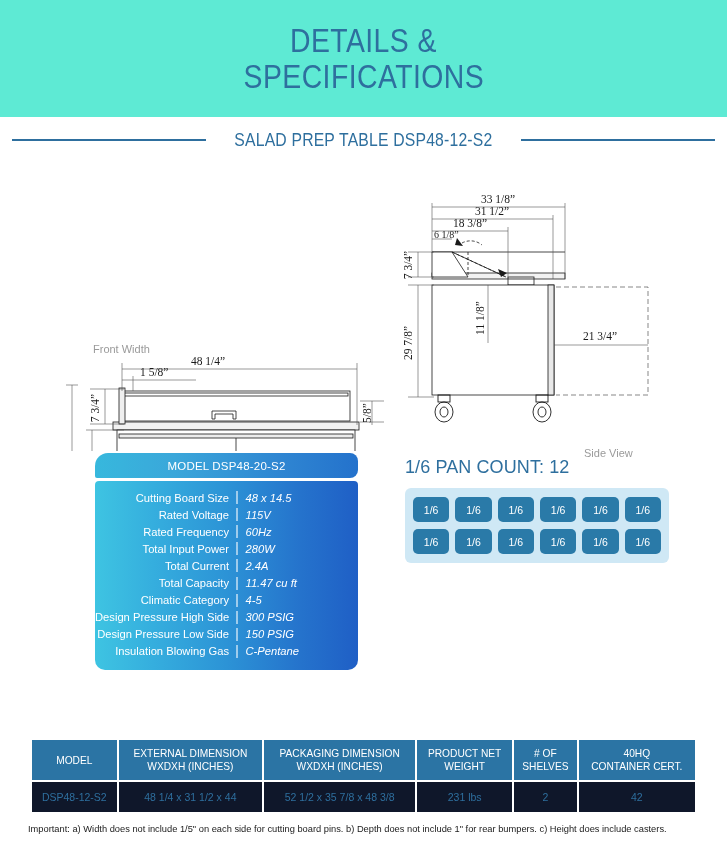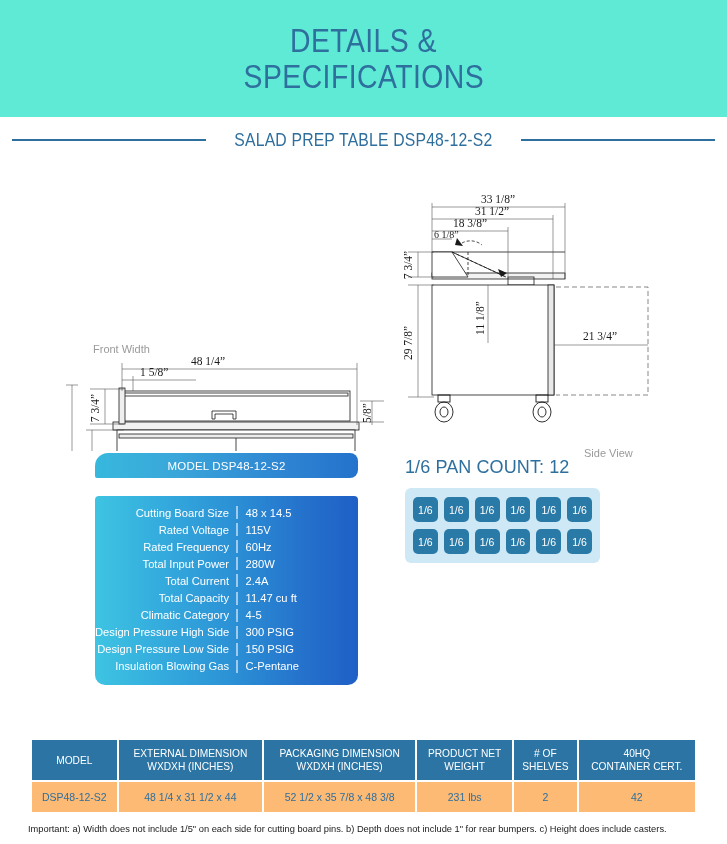--- a/index.html
+++ b/index.html
@@ -65,56 +65,56 @@
     position: relative;
     height: 25px;
     background: linear-gradient(90deg, #37b8dd 0%, #3aa7da 30%, #2f86d2 70%, #2472cc 100%);
     border-radius: 13px 8px 8px 2px;
     display: flex; align-items: center; justify-content: center;
     color: #ffffff;
     font-size: 11.5px;
     letter-spacing: 0.2px;
   }
   .spec-body {
-    margin-top: 18px;
+    margin-top: 3px;
     background: linear-gradient(90deg, #3ec4e2 0%, #35aede 22%, #2c93d6 50%, #2573cc 78%, #1f5fc6 100%);
     border-radius: 4px 4px 10px 10px;
     padding: 8px 0 10px 0;
   }
   .spec-row {
     display: flex; align-items: center;
     height: 17.1px;
     color: #ffffff;
     font-size: 11.2px;
   }
   .spec-key {
     width: 141px;
     text-align: right;
     padding-right: 7px;
     white-space: nowrap;
   }
   .spec-sep { width: 1.5px; height: 13px; background: rgba(255,255,255,0.55); }
-  .spec-val { padding-left: 8px; white-space: nowrap; }
+  .spec-val { padding-left: 8px; white-space: nowrap; font-style: italic; }
 
   
   .pan-section { position: absolute; left: 405px; top: 6px; width: 268px; }
   .pan-heading {
     color: #2e6f9e;
     font-size: 18px;
     letter-spacing: 0.1px;
     margin-bottom: 10px;
   }
   .pan-tray {
     background: #cfe8f5;
     border-radius: 6px;
     padding: 9px 8px;
     display: grid;
     grid-template-columns: repeat(6, 1fr);
     gap: 7px 6px;
-    width: 195px;
+    width: 264px;
   }
   .pan-tile {
     height: 25px;
     background: #2a7aa8;
     border-radius: 5px;
     color: #ffffff;
     font-size: 10.5px;
     display: flex; align-items: center; justify-content: center;
   }
 
@@ -125,21 +125,21 @@
     background: #2b74a4;
     color: #ffffff;
     font-size: 10.2px;
     font-weight: 400;
     line-height: 13px;
     padding: 7px 3px;
     text-align: center;
     vertical-align: middle;
   }
   table.specs td {
-    background: #fdba74;
+    background: #0f172a;
     color: #2e6f9e;
     font-size: 10.5px;
     padding: 9px 3px;
     text-align: center;
   }
   .footnote {
     position: absolute; left: 28px; top: 824px;
     color: #1a1a1a;
     font-size: 9.3px;
     white-space: nowrap;
@@ -304,21 +304,21 @@
       <text x="94" y="155" text-anchor="middle" transform="rotate(-90 94 155)">11  1/8”</text>
       <text x="22" y="180" text-anchor="middle" transform="rotate(-90 22 180)">29  7/8”</text>
       <text x="210" y="177" text-anchor="middle">21  3/4”</text>
     </g>
   </svg>
 </div>
 
 <div class="middle">
 
   <div class="spec-panel">
-    <div class="model-tab">MODEL DSP48-12-S2</div>
+    <div class="model-tab">MODEL DSP48-20-S2</div>
     <div class="spec-body">
         <div class="spec-row">
           <div class="spec-key">Cutting Board Size</div>
           <div class="spec-sep"></div>
           <div class="spec-val">48 x 14.5</div>
         </div>
         <div class="spec-row">
           <div class="spec-key">Rated  Voltage</div>
           <div class="spec-sep"></div>
           <div class="spec-val">115V</div>

